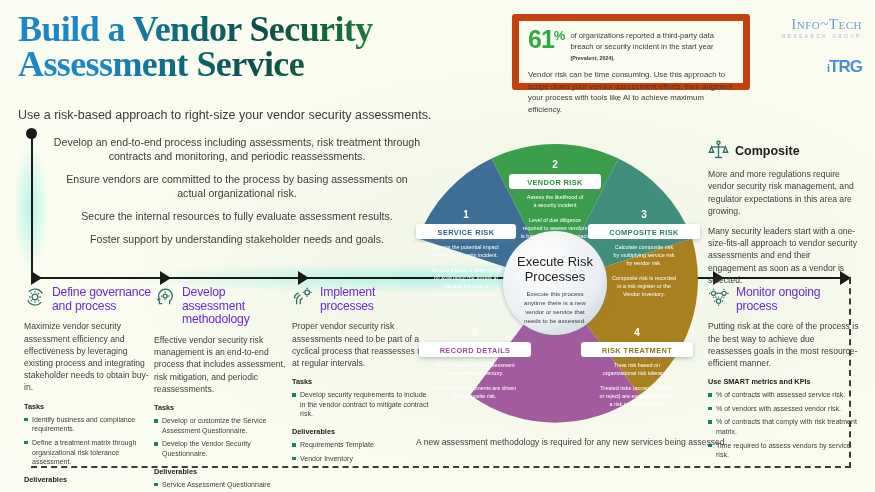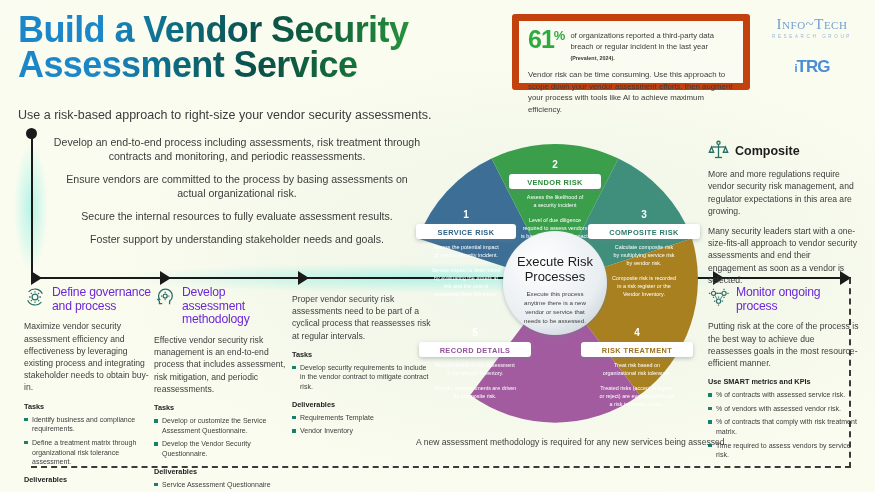--- a/index.html
+++ b/index.html
@@ -11,41 +11,41 @@
     color:#3a3a3a;
     position:relative;
     overflow:hidden;
   }
 
   
   .header{ position:absolute; left:18px; top:12px; width:500px; }
   .title{
     font-size:36px; font-weight:bold; line-height:0.98; letter-spacing:-0.6px;
     background:linear-gradient(95deg,#1b87c9 0%,#1b87c9 17%,#0d6b7e 32%,#0b4f4a 48%,#14693a 64%,#2f9e3f 82%,#4cb751 100%);
-    -webkit-background-clip:text; background-clip:text; color:transparent;
+    -webkit-background-clip:text; background-clip:text; color:transparent;font-family:Liberation Serif, serif;
     -webkit-text-fill-color:transparent;
   }
   .title .l2{ display:block; }
   .subtitle{ font-size:12.5px; color:#3c3c3c; margin-top:25px; }
 
   
   .statbox{
     position:absolute; left:512px; top:14px; width:238px; height:76px;
     border:7px solid #c2410c; border-radius:3px; background:rgba(255,255,255,0.12);
     padding:7px 8px 6px 9px;
   }
   .stat-top{ display:flex; align-items:flex-start; gap:5px; }
   .stat-num{ font-size:25px; font-weight:bold; color:#2faa3f; line-height:0.9; letter-spacing:-1px; }
   .stat-pct{ font-size:13px; font-weight:bold; color:#2faa3f; vertical-align:top; }
   .stat-txt{ font-size:7.6px; line-height:1.45; color:#3b3b3b; padding-top:2px; }
   .cite{ font-size:5.4px; font-weight:bold; color:#3b3b3b; }
   .stat-body{ font-size:7.8px; line-height:1.5; color:#3b3b3b; margin-top:6px; }
 
   
-  .logo-wrap{ position:absolute; left:762px; top:16px; width:100px; text-align:center; }
+  .logo-wrap{ position:absolute; left:762px; top:16px; width:100px; text-align:right; }
   .logo-main{ font-family:"Liberation Serif", serif; font-size:15px; letter-spacing:0.5px; color:#6f9fd0; font-variant:small-caps; font-weight:normal; }
   .logo-sub{ font-size:4.6px; letter-spacing:2.6px; color:#97b6d8; margin-top:1px; }
   .logo-itrg{ margin-top:18px; font-size:17px; font-weight:bold; color:#4b8ed6; letter-spacing:-1px; }
   .logo-itrg .sm{ font-size:11px; }
 
   
   .toplist{ position:absolute; left:52px; top:136px; width:370px;text-align:center; }
   .toplist p{ font-size:10.6px; line-height:1.32; color:#3c3c3c; margin-bottom:9px; }
 
   
@@ -107,21 +107,21 @@
   </div>
   <div class="subtitle">Use a risk-based approach to right-size your vendor security assessments.</div>
 </div>
 
 <div class="statbox">
   <div class="stat-top">
     <div>
       <span class="stat-num">61</span><span class="stat-pct">%</span>
     </div>
     <div class="stat-txt">
-      <span>of organizations reported a third-party data breach or regular incident in the last year</span>
+      <span>of organizations reported a third-party data breach or security incident in the start year</span>
       <span class="cite">(Prevalent, 2024).</span>
     </div>
   </div>
   <div class="stat-body">Vendor risk can be time consuming. Use this approach to scope down your vendor assessment efforts, then augment your process with tools like AI to achieve maximum efficiency.</div>
 </div>
 
 <div class="logo-wrap">
   <div class="logo-main">Info~Tech</div>
   <div class="logo-sub">RESEARCH GROUP</div>
   <div class="logo-itrg"><span class="sm">i</span><span>TRG</span></div>
@@ -204,20 +204,32 @@
     <li>Develop the Vendor Security Questionnaire.</li>
   </ul>
   <div class="sec-lbl">Deliverables</div>
   <ul class="bl">
     <li>Service Assessment Questionnaire</li>
 
   </ul>
 </div>
 
 <div class="card" id="card3">
+  <div class="card-head">
+    <span class="card-ico">
+      <svg viewBox="0 0 24 24" fill="none" stroke="currentColor" stroke-width="1.4">
+        <path d="M5 20v-4.5c0-1.6.6-3 1.8-4l2.4-2.1"></path>
+        <path d="M9 20v-4.6l2.6-2.3"></path>
+        <path d="M3.4 13.4c-.9-1.4-.5-3 .8-3.9l3.2-2.2"></path>
+        <circle cx="16.5" cy="7" r="2.6"></circle>
+        <path d="M16.5 3.3V2M16.5 12v-1.3M12.8 7h-1.3M21.5 7h-1.3"></path>
+      </svg>
+    </span>
+    <span class="card-title">Implement processes</span>
+  </div>
   <div class="card-desc">Proper vendor security risk assessments need to be part of a cyclical process that reassesses risk at regular intervals.</div>
   <div class="sec-lbl">Tasks</div>
   <ul class="bl">
     <li>Develop security requirements to include in the vendor contract to mitigate contract risk.</li>
   </ul>
   <div class="sec-lbl">Deliverables</div>
   <ul class="bl">
     <li>Requirements Template</li>
     <li>Vendor Inventory</li>
   </ul>

